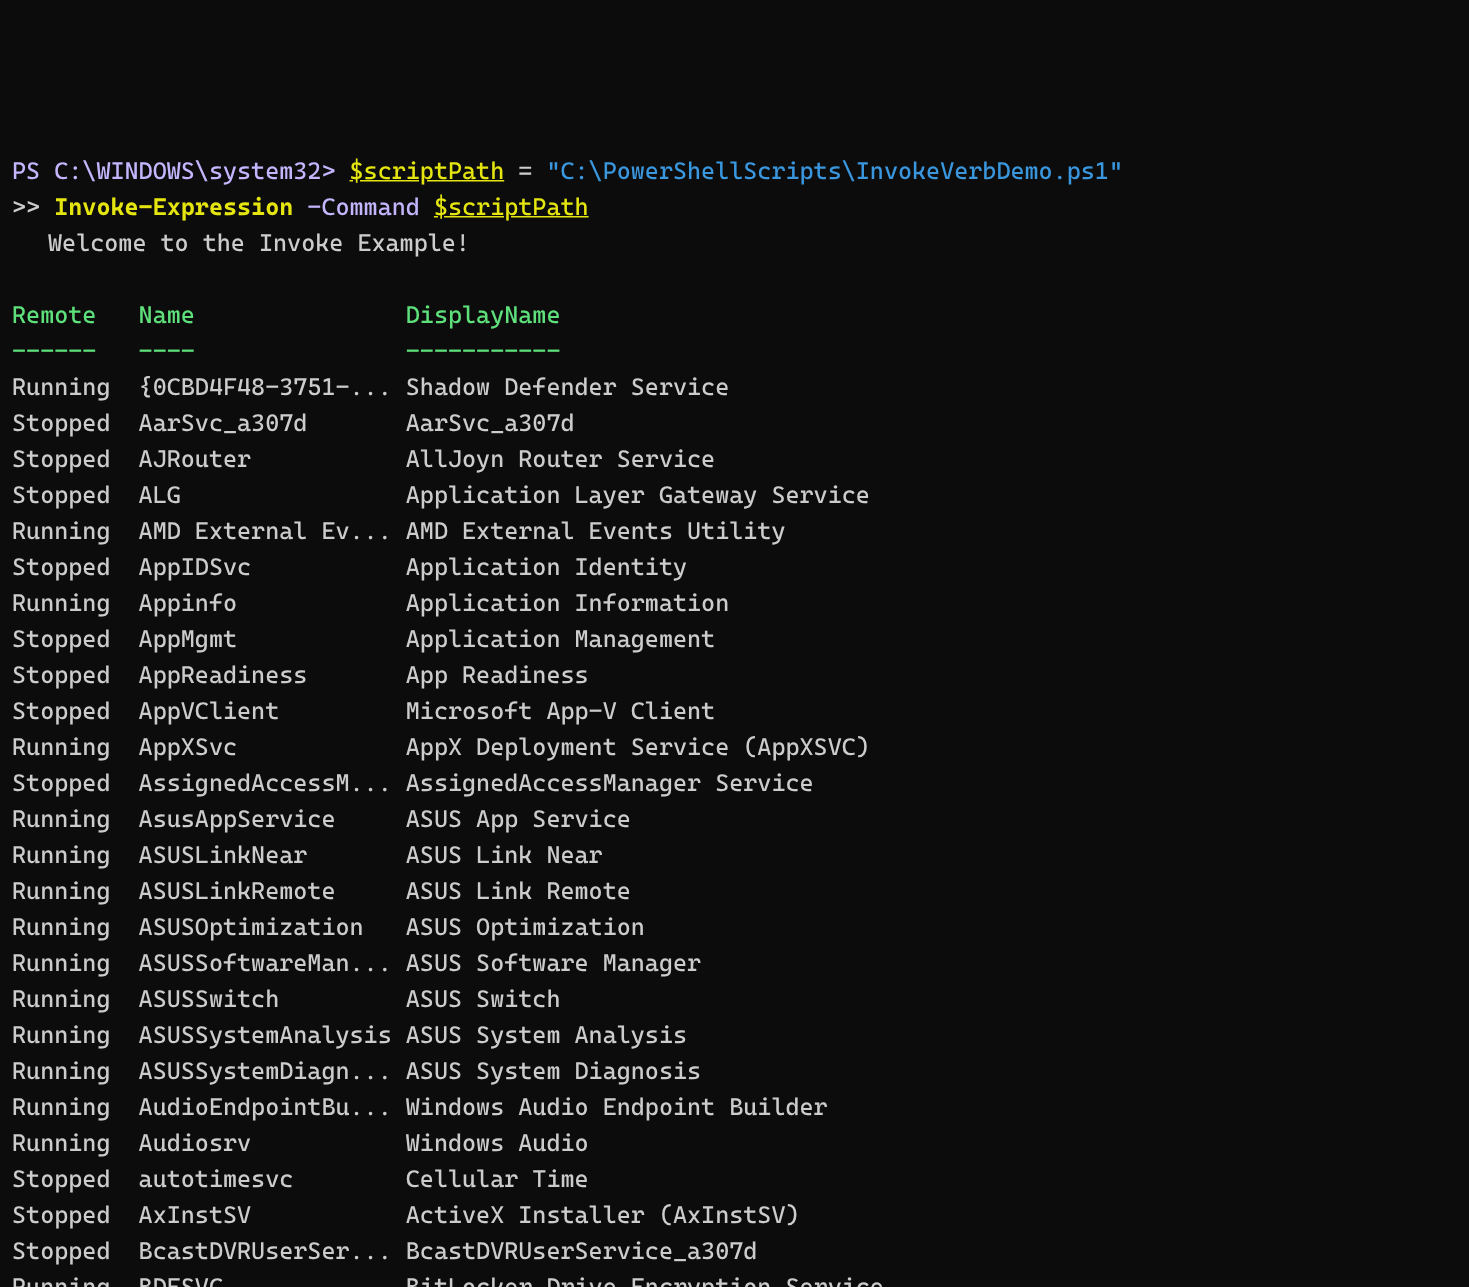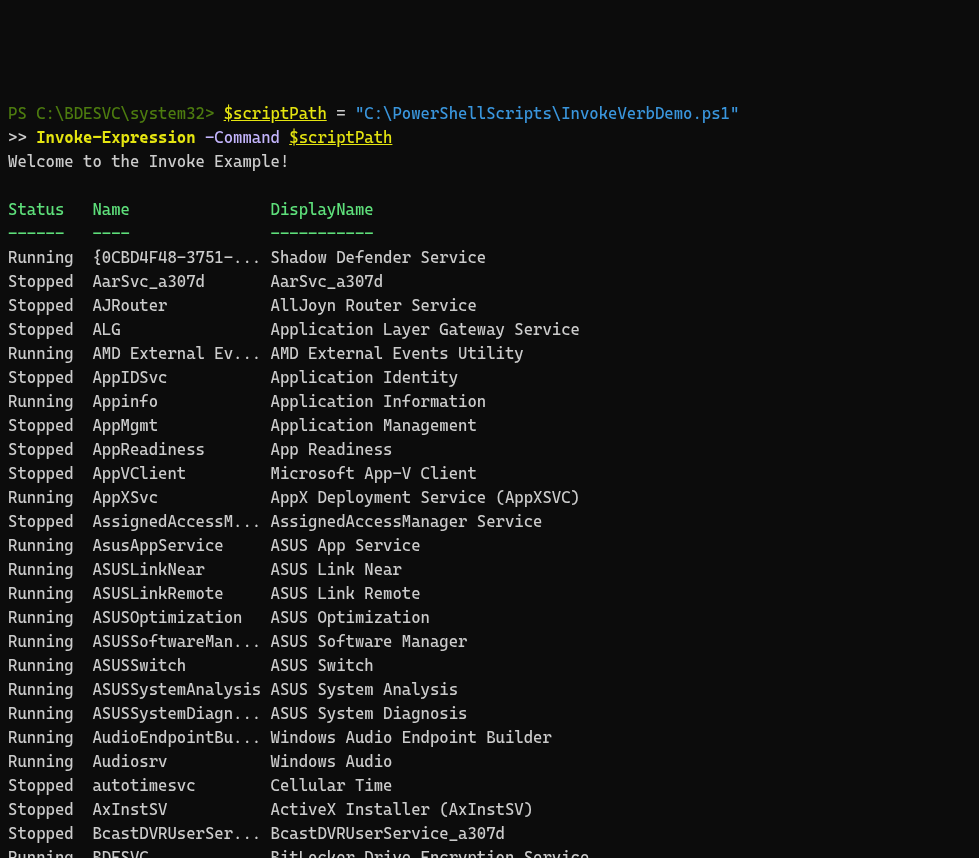--- a/index.html
+++ b/index.html
@@ -13,21 +13,21 @@
       font-family: 'Cascadia Mono', 'Consolas', monospace;
       font-size: 16px;
       line-height: 1.5;
       padding: 6px 8px;
       width: 979px;
       height: 858px;
       overflow: hidden;
       white-space: pre;
     }
     .prompt-ps {
-      color: #4d7c0f;
+      color: #c4b5fd;
     }
     .var-yellow {
       color: #e5e510;
       text-decoration: underline;
     }
     .equals {
       color: #cccccc;
     }
     .string-teal {
       color: #3a96dd;
@@ -37,38 +37,39 @@
       font-weight: bold;
     }
     .param-gray {
       color: #c4b5fd;
     }
     .continuation {
       color: #cccccc;
     }
     .output-text {
       color: #cccccc;
+      margin-left: 24px;
     }
     .header-row {
       color: #5ee07b;
     }
     .service-row {
       color: #cccccc;
     }
   </style>
 </head>
 <body>
 
 
 
-<div><span><span class="prompt-ps">PS </span><span class="prompt-ps">C:\BDESVC\system32</span><span class="prompt-ps">&gt; </span><span class="var-yellow">$scriptPath</span><span class="equals"> = </span><span class="string-teal">"C:\PowerShellScripts\InvokeVerbDemo.ps1"</span></span>
+<div><span><span class="prompt-ps">PS </span><span class="prompt-ps">C:\WINDOWS\system32</span><span class="prompt-ps">&gt; </span><span class="var-yellow">$scriptPath</span><span class="equals"> = </span><span class="string-teal">"C:\PowerShellScripts\InvokeVerbDemo.ps1"</span></span>
 <span><span class="continuation">&gt;&gt; </span><span class="cmd-yellow">Invoke-Expression</span><span> </span><span class="param-gray">-Command</span><span> </span><span class="var-yellow">$scriptPath</span></span>
 <span class="output-text">Welcome to the Invoke Example!</span>
 
-<span class="header-row" id="header-line">Status   Name               DisplayName</span>
+<span class="header-row" id="header-line">Remote   Name               DisplayName</span>
 <span class="header-row" id="dash-line">------   ----               -----------</span>
 <div id="service-rows" class="service-row">Running  {0CBD4F48-3751-... Shadow Defender Service
 Stopped  AarSvc_a307d       AarSvc_a307d
 Stopped  AJRouter           AllJoyn Router Service
 Stopped  ALG                Application Layer Gateway Service
 Running  AMD External Ev... AMD External Events Utility
 Stopped  AppIDSvc           Application Identity
 Running  Appinfo            Application Information
 Stopped  AppMgmt            Application Management
 Stopped  AppReadiness       App Readiness

